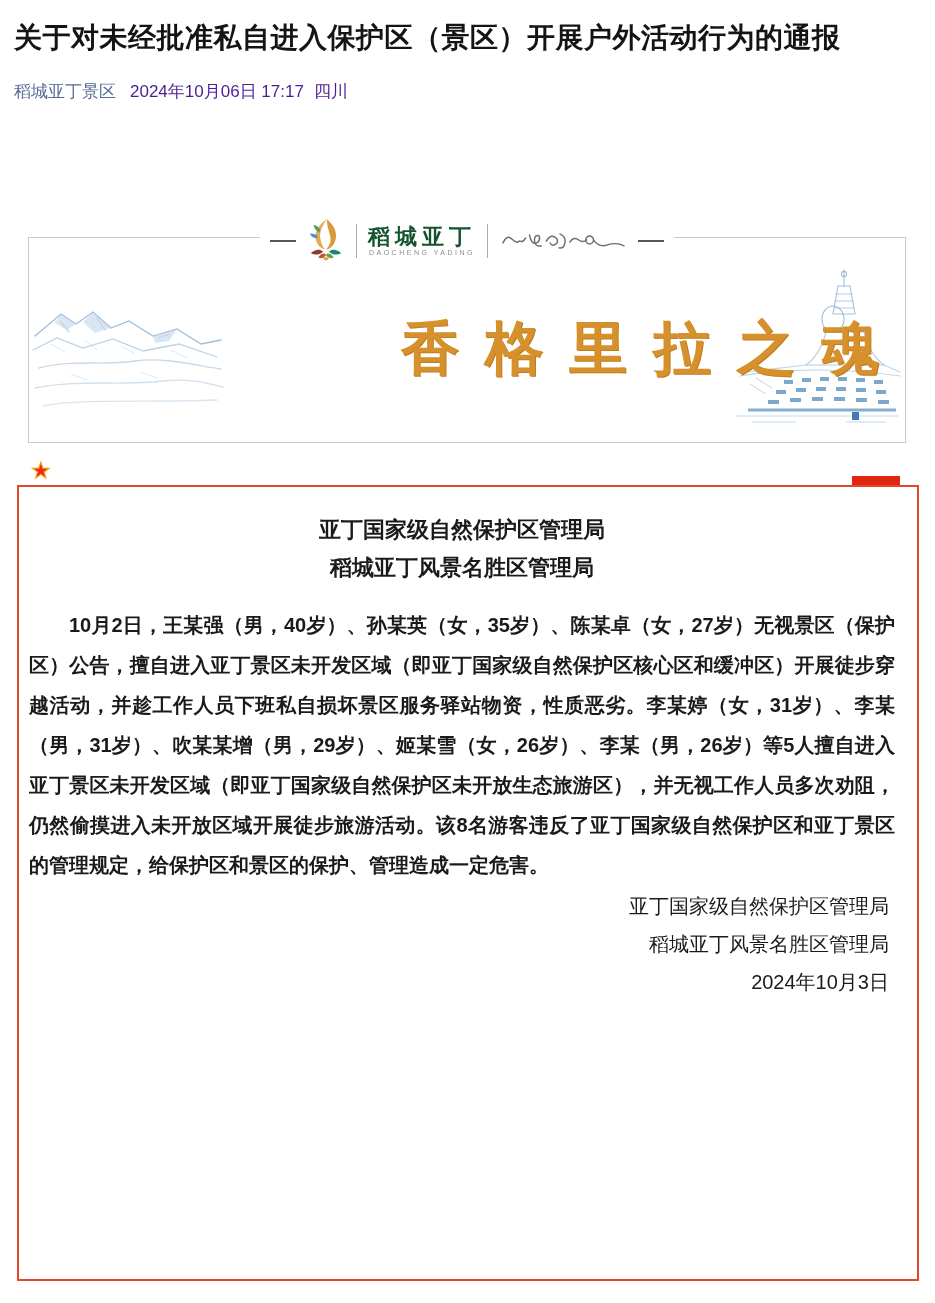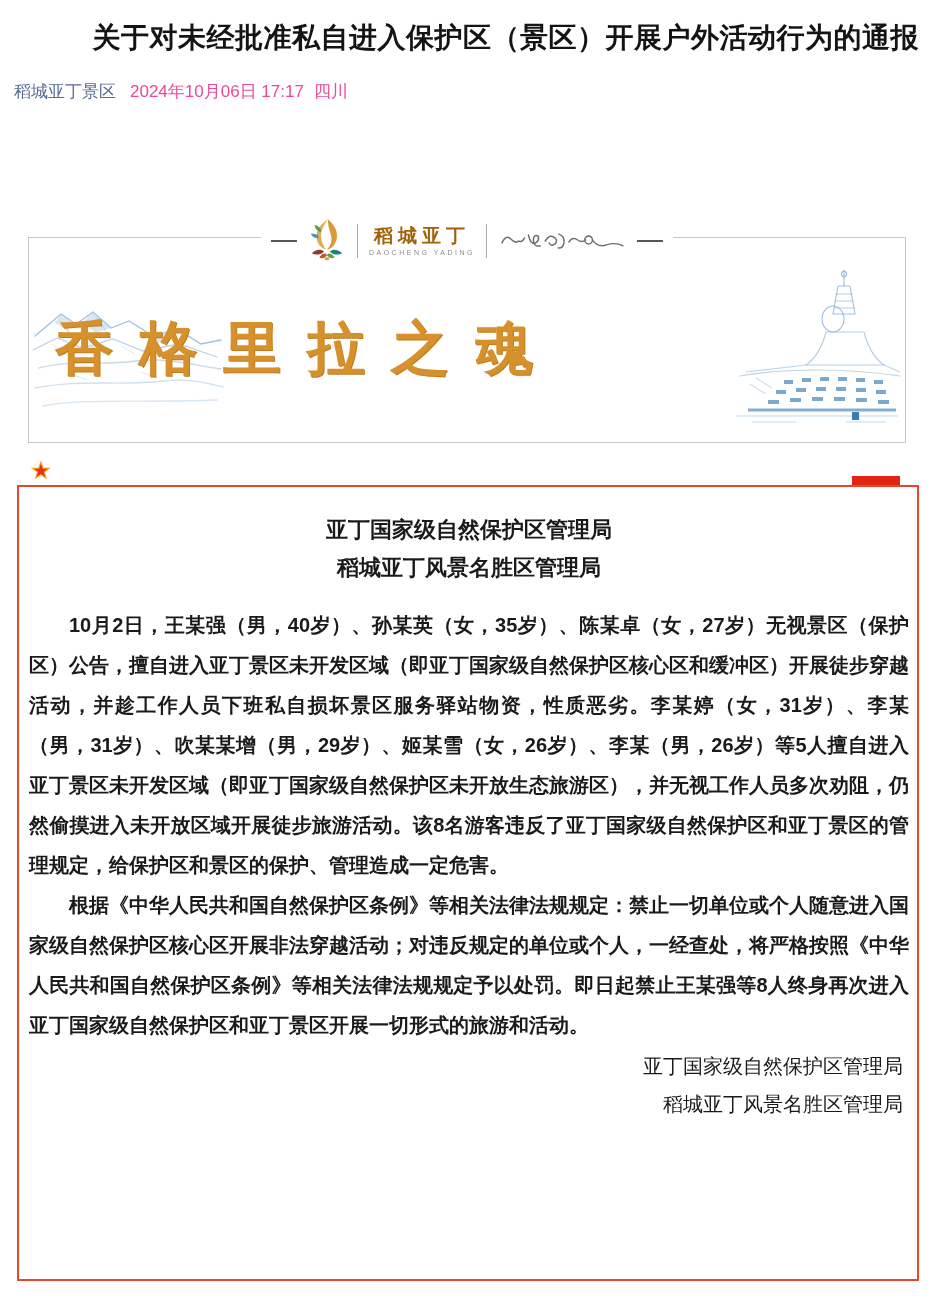--- a/index.html
+++ b/index.html
@@ -16,33 +16,32 @@
   
   .article-title {
     position: absolute;
     left: 14px; top: 18px;
     width: 905px;
     font-size: 28px;
     font-weight: 700;
     color: #141414;
     letter-spacing: 0.5px;
     line-height: 40px;
-    text-align: right;
   }
   .byline {
     position: absolute;
     left: 14px; top: 80px;
     font-size: 17px;
     display: flex;
     align-items: baseline;
     gap: 14px;
     white-space: nowrap;
   }
   .account-name { color: #576b95; cursor: pointer; }
-  .publish-date, .publish-location { color: #ec4899; }
+  .publish-date, .publish-location { color: #4c1d95; }
   .publish-location { margin-left: -4px; }
 
   
   .banner {
     position: absolute;
     left: 28px; top: 237px;
     width: 878px; height: 206px;
     border: 1px solid #c9c9c9;
     background: #ffffff;
   }
@@ -55,30 +54,30 @@
     height: 58px;
     display: flex;
     align-items: center;
     gap: 11px;
     white-space: nowrap;
   }
   .logo-dash { width: 26px; height: 2px; background: #55565a; flex: 0 0 auto; }
   .logo-vdivider { width: 1px; height: 34px; background: #a9aaad; flex: 0 0 auto; }
   .logo-text-wrap { text-align: center; }
   .logo-name {
-    font-size: 19px; font-weight: 700; color: #a16207;
-    letter-spacing: 5px; line-height: 22px; font-family: Liberation Mono, monospace;
+    font-size: 22px; font-weight: 700; color: #14532d;
+    letter-spacing: 5px; line-height: 22px;
   }
   .logo-name-en {
     font-size: 7px; color: #8a8b8e; letter-spacing: 2.5px; line-height: 9px;
   }
   .calligraphy {
     position: absolute;
     left: 0; right: 0; top: 72px;
-    text-align: left;
+    text-align: right;
     font-family: "DejaVu Serif", serif;
     font-size: 58px;
     font-weight: 700;
     color: #d6912c;
     letter-spacing: 26px;
     text-indent: 26px;
     text-shadow: 1px 1px 0 #c07d1e;
   }
   .sketch-mountains { position: absolute; left: 2px; top: 40px; }
   .sketch-stupa { position: absolute; right: 1px; top: 26px; }
@@ -98,21 +97,21 @@
     left: 852px; top: 476px;
     width: 48px; height: 9px;
     background: #e2250f;
   }
   .notice-box {
     position: absolute;
     left: 17px; top: 485px;
     width: 902px; height: 796px;
     border: 2px solid #e4472e;
     background: #ffffff;
-    padding: 24px 8px 0 10px;
+    padding: 24px 22px 0 10px;
   }
   .notice-heading {
     text-align: center;
     font-size: 22px;
     font-weight: 700;
     line-height: 38px;
     color: #1a1a1a;
   }
   .notice-body {
     margin-top: 18px;
@@ -250,22 +249,22 @@
 
   <span class="notice-star">★</span>
   <span class="notice-tab"></span>
 
   <div class="notice-box">
     <div class="notice-heading">亚丁国家级自然保护区管理局</div>
     <div class="notice-heading">稻城亚丁风景名胜区管理局</div>
 
     <div class="notice-body">
       <p class="notice-paragraph">10月2日，王某强（男，40岁）、孙某英（女，35岁）、陈某卓（女，27岁）无视景区（保护区）公告，擅自进入亚丁景区未开发区域（即亚丁国家级自然保护区核心区和缓冲区）开展徒步穿越活动，并趁工作人员下班私自损坏景区服务驿站物资，性质恶劣。李某婷（女，31岁）、李某（男，31岁）、吹某某增（男，29岁）、姬某雪（女，26岁）、李某（男，26岁）等5人擅自进入亚丁景区未开发区域（即亚丁国家级自然保护区未开放生态旅游区），并无视工作人员多次劝阻，仍然偷摸进入未开放区域开展徒步旅游活动。该8名游客违反了亚丁国家级自然保护区和亚丁景区的管理规定，给保护区和景区的保护、管理造成一定危害。</p>
-      <p class="notice-paragraph">根据《中华人民共和国自然保护区条例》等相关法律法规规定：禁止一切单位或个人随意进入国家级自然保护区核心区开展非法穿越活动；对违反规定的单位或个人，一经查处，将严格按照《中华人民共和国自然保护区条例》等相关法律法规规定予以处罚。即日起禁止王某强等8人终身再次进入亚丁国家级自然保护区和亚丁景区开展一切形式的旅游和活动。</p>
     </div>
 
     <div class="notice-signature">
       <div>亚丁国家级自然保护区管理局</div>
       <div>稻城亚丁风景名胜区管理局</div>
+      <div>2024年10月3日</div>
     </div>
   </div>
 
 </div>
 
 </body></html>

